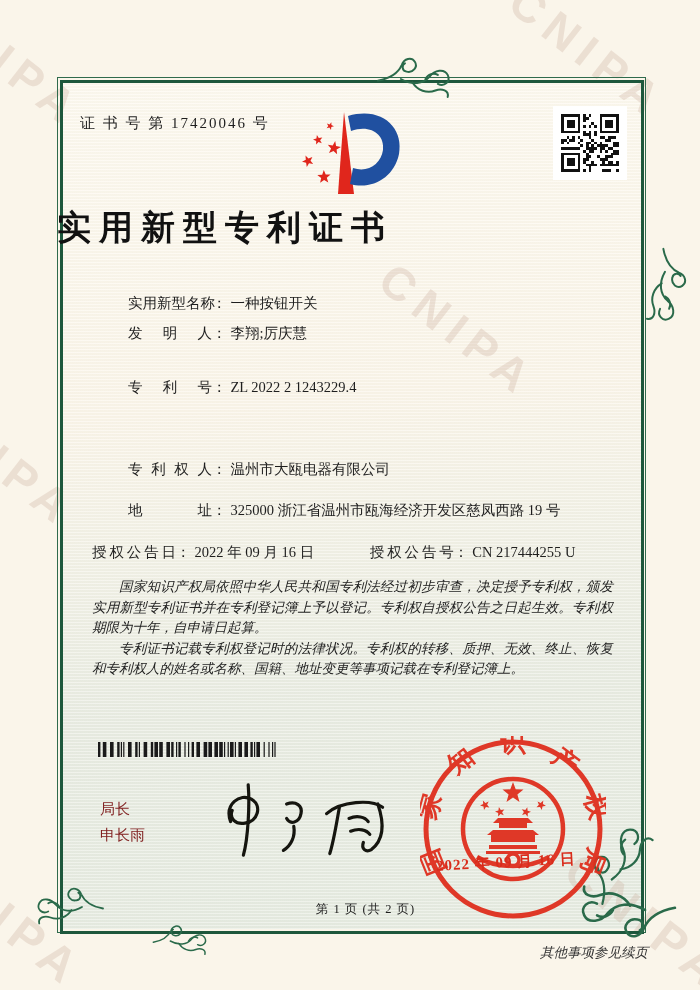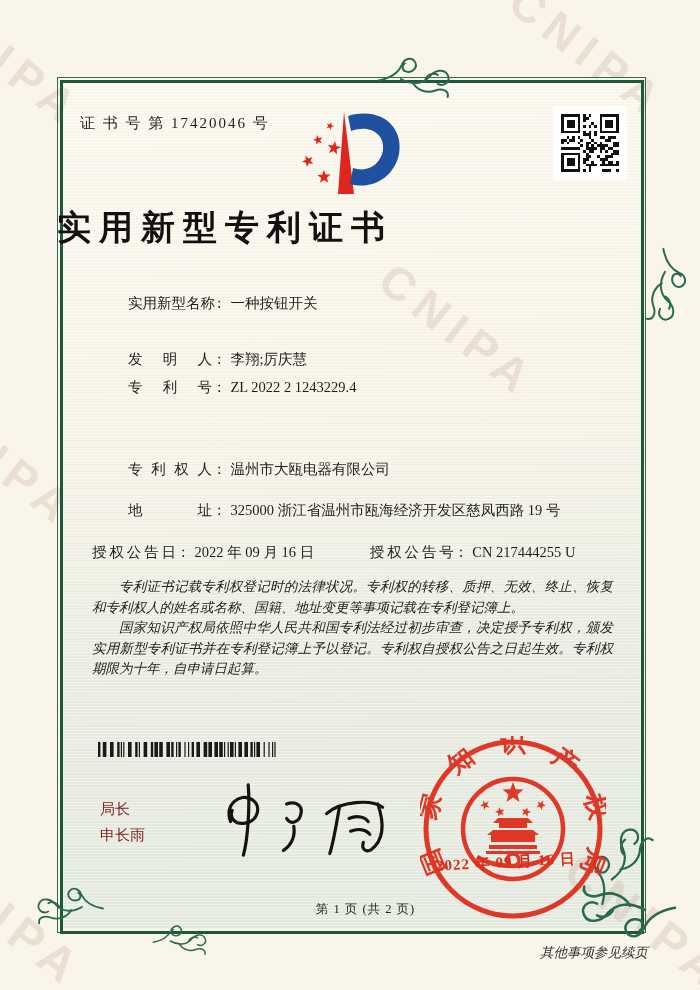--- a/index.html
+++ b/index.html
@@ -319,41 +319,41 @@
         <rect x="17" y="20" width="1" height="1" fill="#111"></rect>
         <rect x="20" y="20" width="1" height="1" fill="#111"></rect>
       </svg>
   </div>
 
   <div class="abs title">实用新型专利证书</div>
 
   <div class="abs frow" style="top:294px;">
     <span class="lab">实用新型名称</span><span class="colon">：</span><span>一种按钮开关</span>
   </div>
-  <div class="abs frow" style="top:350px;">
+  <div class="abs frow" style="top:324px;">
     <span class="lab">发明人</span><span class="colon">：</span><span>李翔;厉庆慧</span>
   </div>
   <div class="abs frow" style="top:378px;">
     <span class="lab">专利号</span><span class="colon">：</span><span>ZL 2022 2 1243229.4</span>
   </div>
   <div class="abs frow" style="top:460px;">
     <span class="lab">专利权人</span><span class="colon">：</span><span>温州市大瓯电器有限公司</span>
   </div>
   <div class="abs frow" style="top:501px;">
     <span class="lab">地址</span><span class="colon">：</span><span>325000 浙江省温州市瓯海经济开发区慈凤西路 19 号</span>
   </div>
 
   <div class="abs frow" style="top:543px;">
     <span class="lab5">授权公告日</span><span class="colon">：</span><span>2022 年 09 月 16 日</span>
     <span class="grant2"><span class="lab5">授权公告号</span><span class="colon">：</span><span>CN 217444255 U</span></span>
   </div>
 
   <div class="abs body-text">
+    <p>国家知识产权局依照中华人民共和国专利法经过初步审查，决定授予专利权，颁发实用新型专利证书并在专利登记簿上予以登记。专利权自授权公告之日起生效。专利权期限为十年，自申请日起算。</p>
     <p>专利证书记载专利权登记时的法律状况。专利权的转移、质押、无效、终止、恢复和专利权人的姓名或名称、国籍、地址变更等事项记载在专利登记簿上。</p>
-    <p>国家知识产权局依照中华人民共和国专利法经过初步审查，决定授予专利权，颁发实用新型专利证书并在专利登记簿上予以登记。专利权自授权公告之日起生效。专利权期限为十年，自申请日起算。</p>
   </div>
 
   <svg class="barcode" id="barcode-svg" width="182" height="15">
       <rect x="0" y="0" width="2.4" height="15" fill="#1a1a1a"></rect>
       <rect x="4.8" y="0" width="3.5999999999999996" height="15" fill="#1a1a1a"></rect>
       <rect x="11.999999999999998" y="0" width="3.5999999999999996" height="15" fill="#1a1a1a"></rect>
       <rect x="19.199999999999996" y="0" width="2.4" height="15" fill="#1a1a1a"></rect>
       <rect x="22.799999999999994" y="0" width="1.2" height="15" fill="#1a1a1a"></rect>
       <rect x="25.199999999999992" y="0" width="1.2" height="15" fill="#1a1a1a"></rect>
       <rect x="29.999999999999993" y="0" width="3.5999999999999996" height="15" fill="#1a1a1a"></rect>

